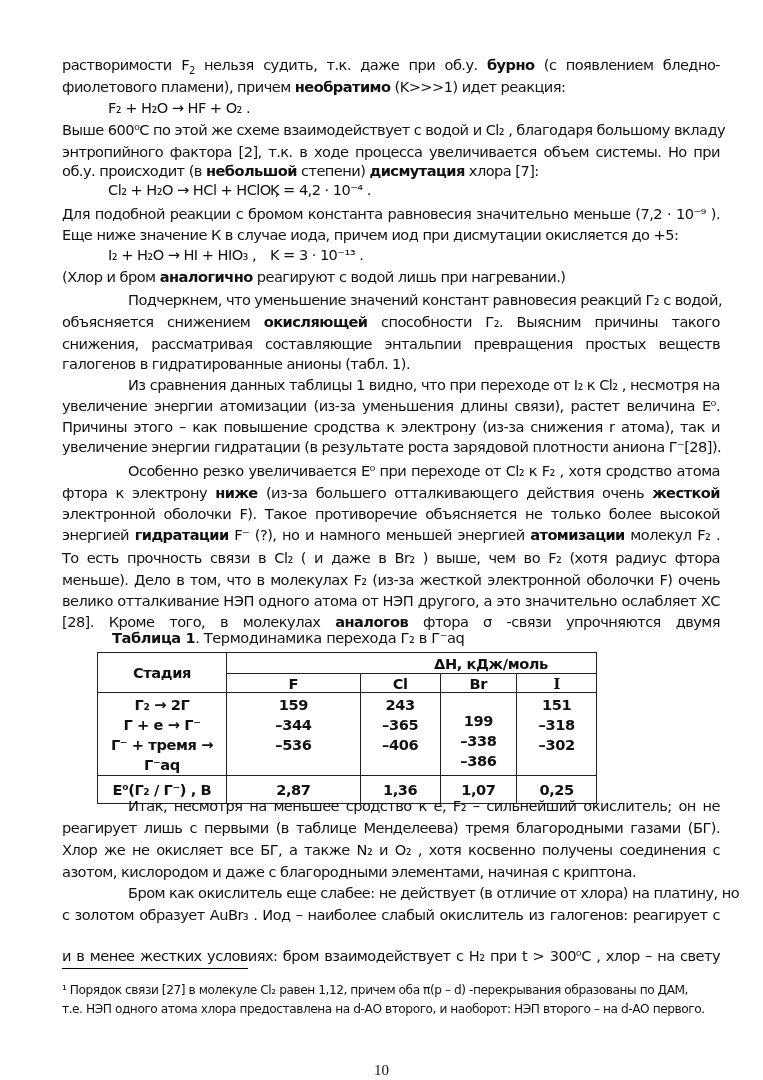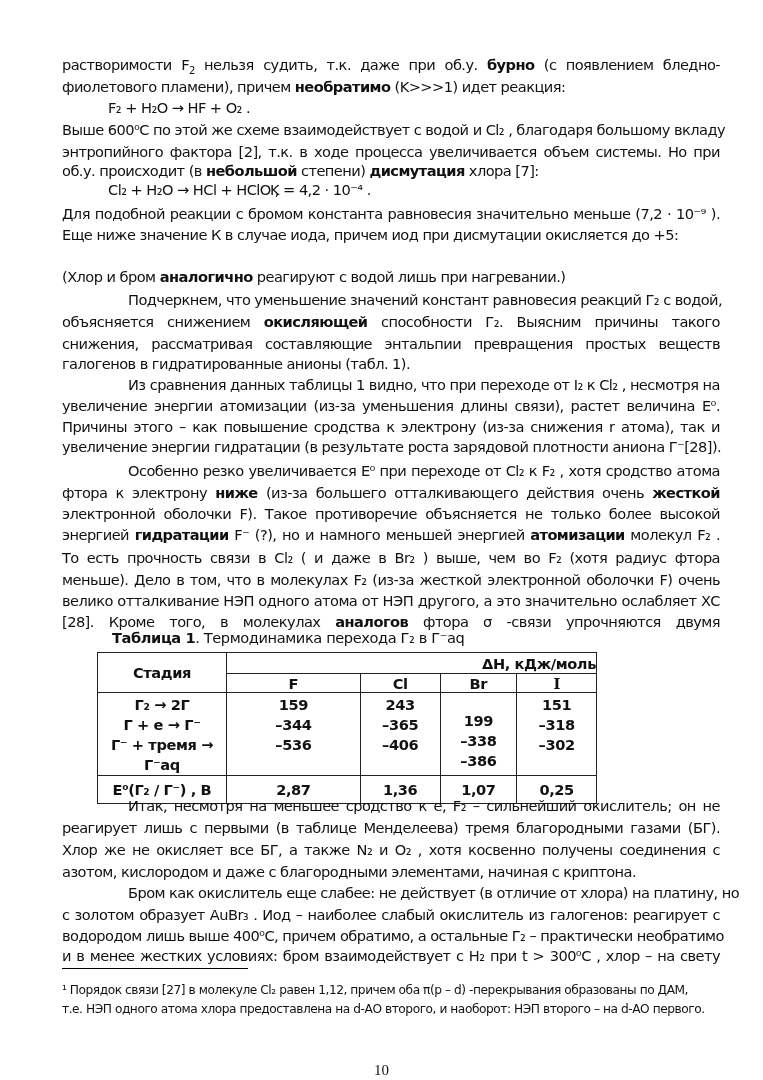--- a/index.html
+++ b/index.html
@@ -39,20 +39,23 @@
   <div class="line just" style="top:120px">Выше 600⁰С по этой же схеме взаимодействует с водой и Cl₂ , благодаря большому вкладу</div>
   <div class="line just" style="top:142px">энтропийного фактора [2], т.к. в ходе процесса увеличивается объем системы. Но при</div>
   <div class="line" style="top:161px">
     <span>об.у. происходит (в </span><b>небольшой</b><span> степени) </span><b>дисмутация</b><span> хлора [7]:</span>
   </div>
   <div class="line eq" style="top:180px">
     <span>Cl₂ + H₂O → HCl + HClO ,</span><span style="position:absolute;left:208px">K = 4,2 · 10⁻⁴ .</span>
   </div>
   <div class="line just" style="top:204px">Для подобной реакции с бромом константа равновесия значительно меньше (7,2 · 10⁻⁹ ).</div>
   <div class="line" style="top:225px">Еще ниже значение К в случае иода, причем иод при дисмутации окисляется до +5:</div>
+  <div class="line eq" style="top:245px">
+    <span>I₂ + H₂O → HI + HIO₃ ,</span><span style="position:absolute;left:208px">K = 3 · 10⁻¹³ .</span>
+  </div>
   <div class="line" style="top:267px">
     <span>(Хлор и бром </span><b>аналогично</b><span> реагируют с водой лишь при нагревании.)</span>
   </div>
 
   <div class="line just ind" style="top:290px">Подчеркнем, что уменьшение значений констант равновесия реакций Г₂ с водой,</div>
   <div class="line just" style="top:312px">
     <span>объясняется  снижением  </span><b>окисляющей</b><span>  способности  Г₂.  Выясним  причины  такого</span>
   </div>
   <div class="line just" style="top:334px">снижения,  рассматривая  составляющие  энтальпии  превращения  простых  веществ</div>
   <div class="line" style="top:354px">галогенов в гидратированные анионы (табл. 1).</div>
@@ -77,21 +80,21 @@
     <span>[28].   Кроме   того,   в   молекулах   </span><b>аналогов</b><span>   фтора   σ -связи   упрочняются   двумя</span>
   </div>
 
   <div class="line" style="top:631px; left:113px; width:auto; background:#fff;">
   </div>
 
   <table class="t1">
     <tbody>
         <tr style="height:21px">
       <td rowspan="2" style="width:154px">Стадия</td>
-      <td colspan="4" style="text-align:right;padding-left:159px">ΔH, кДж/моль</td>
+      <td colspan="4" style="text-align:center;padding-left:159px">ΔH, кДж/моль</td>
     </tr>
     <tr style="height:19px">
       <td style="width:160px">F</td>
       <td style="width:91px">Cl</td>
       <td style="width:87px">Br</td>
       <td style="width:91px" class="serif">I</td>
     </tr>
     <tr style="height:68px">
       <td style="vertical-align:top;padding-top:2px">
         <span class="stack">Г₂ → 2Г</span>
@@ -128,21 +131,20 @@
     </tr>
   </tbody>
     </table>
 
   <div class="line just ind" style="top:796px">Итак,  несмотря  на  меньшее  сродство  к  e,  F₂  –  сильнейший  окислитель;  он  не</div>
   <div class="line just" style="top:818px">реагирует  лишь  с  первыми  (в  таблице  Менделеева)  тремя  благородными  газами  (БГ).</div>
   <div class="line just" style="top:840px">Хлор  же  не  окисляет  все  БГ,  а  также  N₂  и  O₂ ,  хотя  косвенно  получены  соединения  с</div>
   <div class="line" style="top:862px">азотом, кислородом и даже с благородными элементами, начиная с криптона.</div>
   <div class="line just ind" style="top:883px">Бром как окислитель еще слабее: не действует (в отличие от хлора) на платину, но</div>
   <div class="line just" style="top:905px">с золотом образует AuBr₃ .  Иод – наиболее слабый окислитель из галогенов: реагирует с</div>
-  <div class="line just" style="top:926px">водородом лишь выше 400⁰С, причем обратимо, а остальные Г₂ – практически необратимо</div>
   <div class="line just" style="top:946px">и в менее жестких условиях: бром взаимодействует с H₂ при  t &gt; 300⁰C , хлор – на свету</div>
 
   <div class="foot-rule"></div>
   <div class="foot" style="top:980px">¹ Порядок связи [27] в молекуле Cl₂ равен 1,12, причем оба  π(p – d) -перекрывания образованы по ДАМ,</div>
   <div class="foot" style="top:999px">т.е. НЭП одного атома хлора предоставлена на d-АО  второго, и наоборот: НЭП второго – на d-АО первого.</div>
 
   <div class="pagenum">10</div>
 </div>
 
 <div style="position:absolute;left:112px;top:628px;font-size:14.6px;letter-spacing:-0.4px;white-space:nowrap;line-height:20px">

